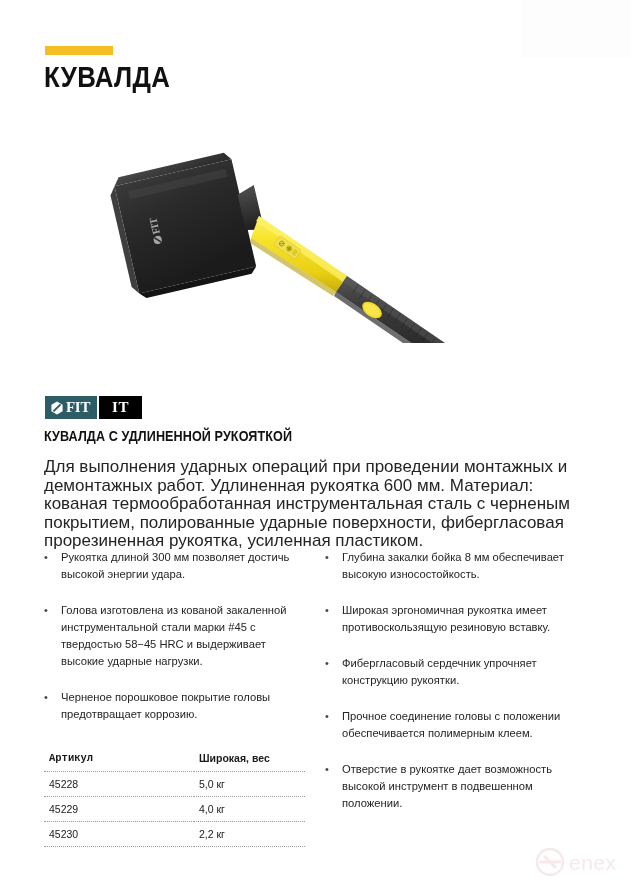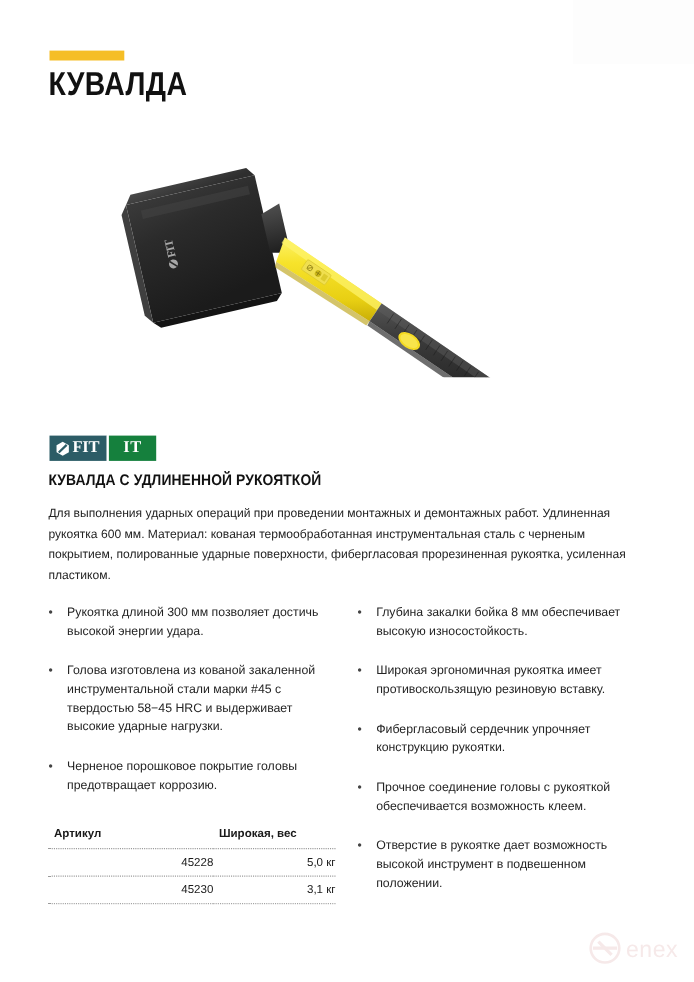--- a/index.html
+++ b/index.html
@@ -90,21 +90,21 @@
     font-weight: bold;
     font-size: 15px;
     letter-spacing: -0.3px;
     line-height: 1;
   }
   .logo-sep {
     width: 2px;
     background: #ffffff;
   }
   .logo-it {
-    background: #15803d;
+    background: #000000;
     color: #ffffff;
     font-family: "Liberation Serif", serif;
     font-weight: bold;
     font-size: 15px;
     letter-spacing: 0.5px;
     padding: 0 13px;
     display: flex;
     align-items: center;
     line-height: 1;
   }
@@ -123,21 +123,21 @@
     transform-origin: left top;
     white-space: nowrap;
   }
 
   
   .description {
     position: absolute;
     left: 44px;
     top: 458px;
     width: 543px;
-    font-size: 11px;
+    font-size: 17px;
     line-height: 18.5px;
     color: #242424;
     text-align: left;
   }
 
   
   .features {
     position: absolute;
     left: 44px;
     top: 549px;
@@ -173,26 +173,26 @@
   }
   .spec-table th {
     text-align: left;
     font-weight: bold;
     color: #1a1a1a;
     font-size: 10.5px;
     padding: 0 0 7px 5px;
     border-bottom: 1px dotted #9a9a9a;
   }
   .spec-table td {
-    text-align: right;
+    text-align: left;
     color: #1a1a1a;
     padding: 6px 0 6px 5px;
     border-bottom: 1px dotted #9a9a9a;
   }
-  .spec-table .col-art { width: 145px; }
+  .spec-table .col-art { width: 145px; font-family: Liberation Mono, monospace; }
 
   
   .watermark {
     position: absolute;
     left: 533px;
     top: 845px;
     width: 90px;
     height: 36px;
     opacity: 1;
   }
@@ -345,21 +345,21 @@
     <div class="feat-item">
       <span class="feat-bullet">•</span>
       <span class="feat-text">Широкая эргономичная рукоятка имеет противоскользящую резиновую вставку.</span>
     </div>
     <div class="feat-item">
       <span class="feat-bullet">•</span>
       <span class="feat-text">Фибергласовый сердечник упрочняет конструкцию рукоятки.</span>
     </div>
     <div class="feat-item">
       <span class="feat-bullet">•</span>
-      <span class="feat-text">Прочное соединение головы с рукояткой обеспечивается возможность клеем.</span>
+      <span class="feat-text">Прочное соединение головы с положении обеспечивается полимерным клеем.</span>
     </div>
     <div class="feat-item">
       <span class="feat-bullet">•</span>
       <span class="feat-text">Отверстие в рукоятке дает возможность высокой инструмент в подвешенном положении.</span>
     </div>
   </div>
 </div>
 
 <table class="spec-table">
   <thead>
@@ -367,22 +367,26 @@
       <th class="col-art">Артикул</th>
       <th>Широкая, вес</th>
     </tr>
   </thead>
   <tbody>
     <tr>
       <td>45228</td>
       <td>5,0 кг</td>
     </tr>
     <tr>
+      <td>45229</td>
+      <td>4,0 кг</td>
+    </tr>
+    <tr>
       <td>45230</td>
-      <td>3,1 кг</td>
+      <td>2,2 кг</td>
     </tr>
   </tbody>
 </table>
 
 <div class="watermark">
   <svg width="90" height="36" viewBox="0 0 90 36" xmlns="http://www.w3.org/2000/svg">
     <g fill="none" stroke="#f6e9e9" stroke-width="2.4">
       <circle cx="17" cy="17" r="13"></circle>
     </g>
     <path d="M6 17 L28 17" stroke="#f6e9e9" stroke-width="3"></path>

